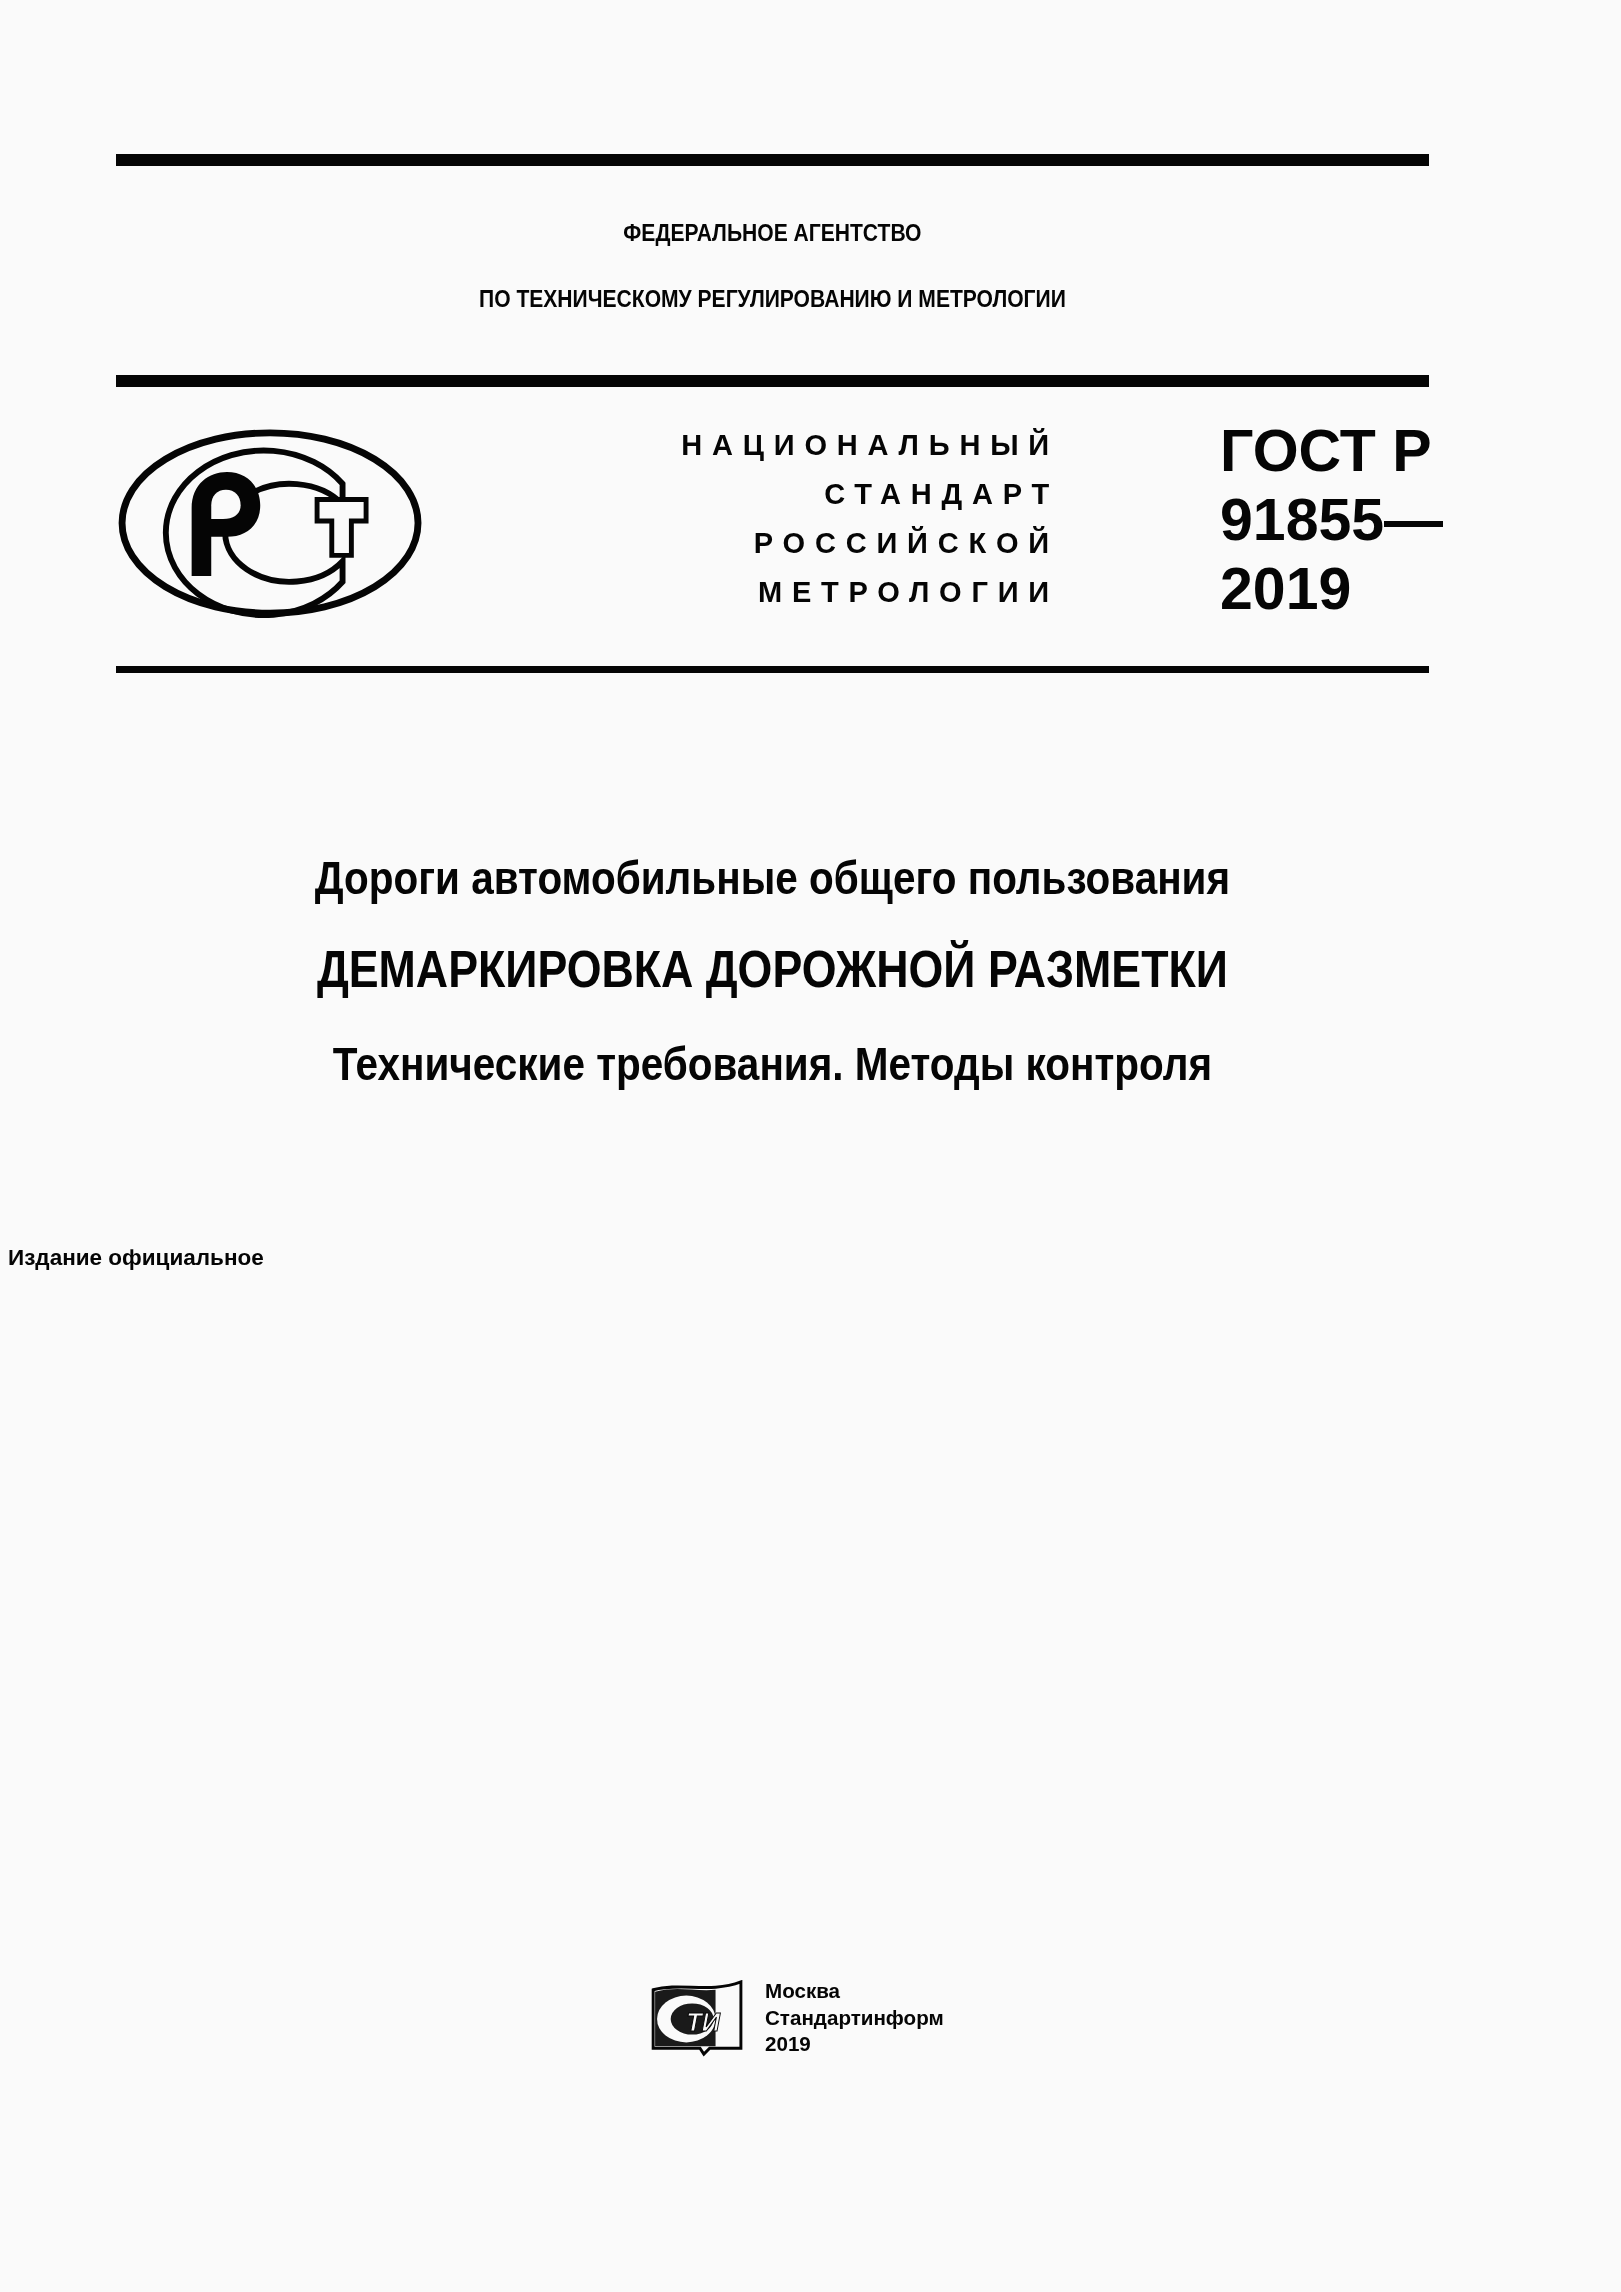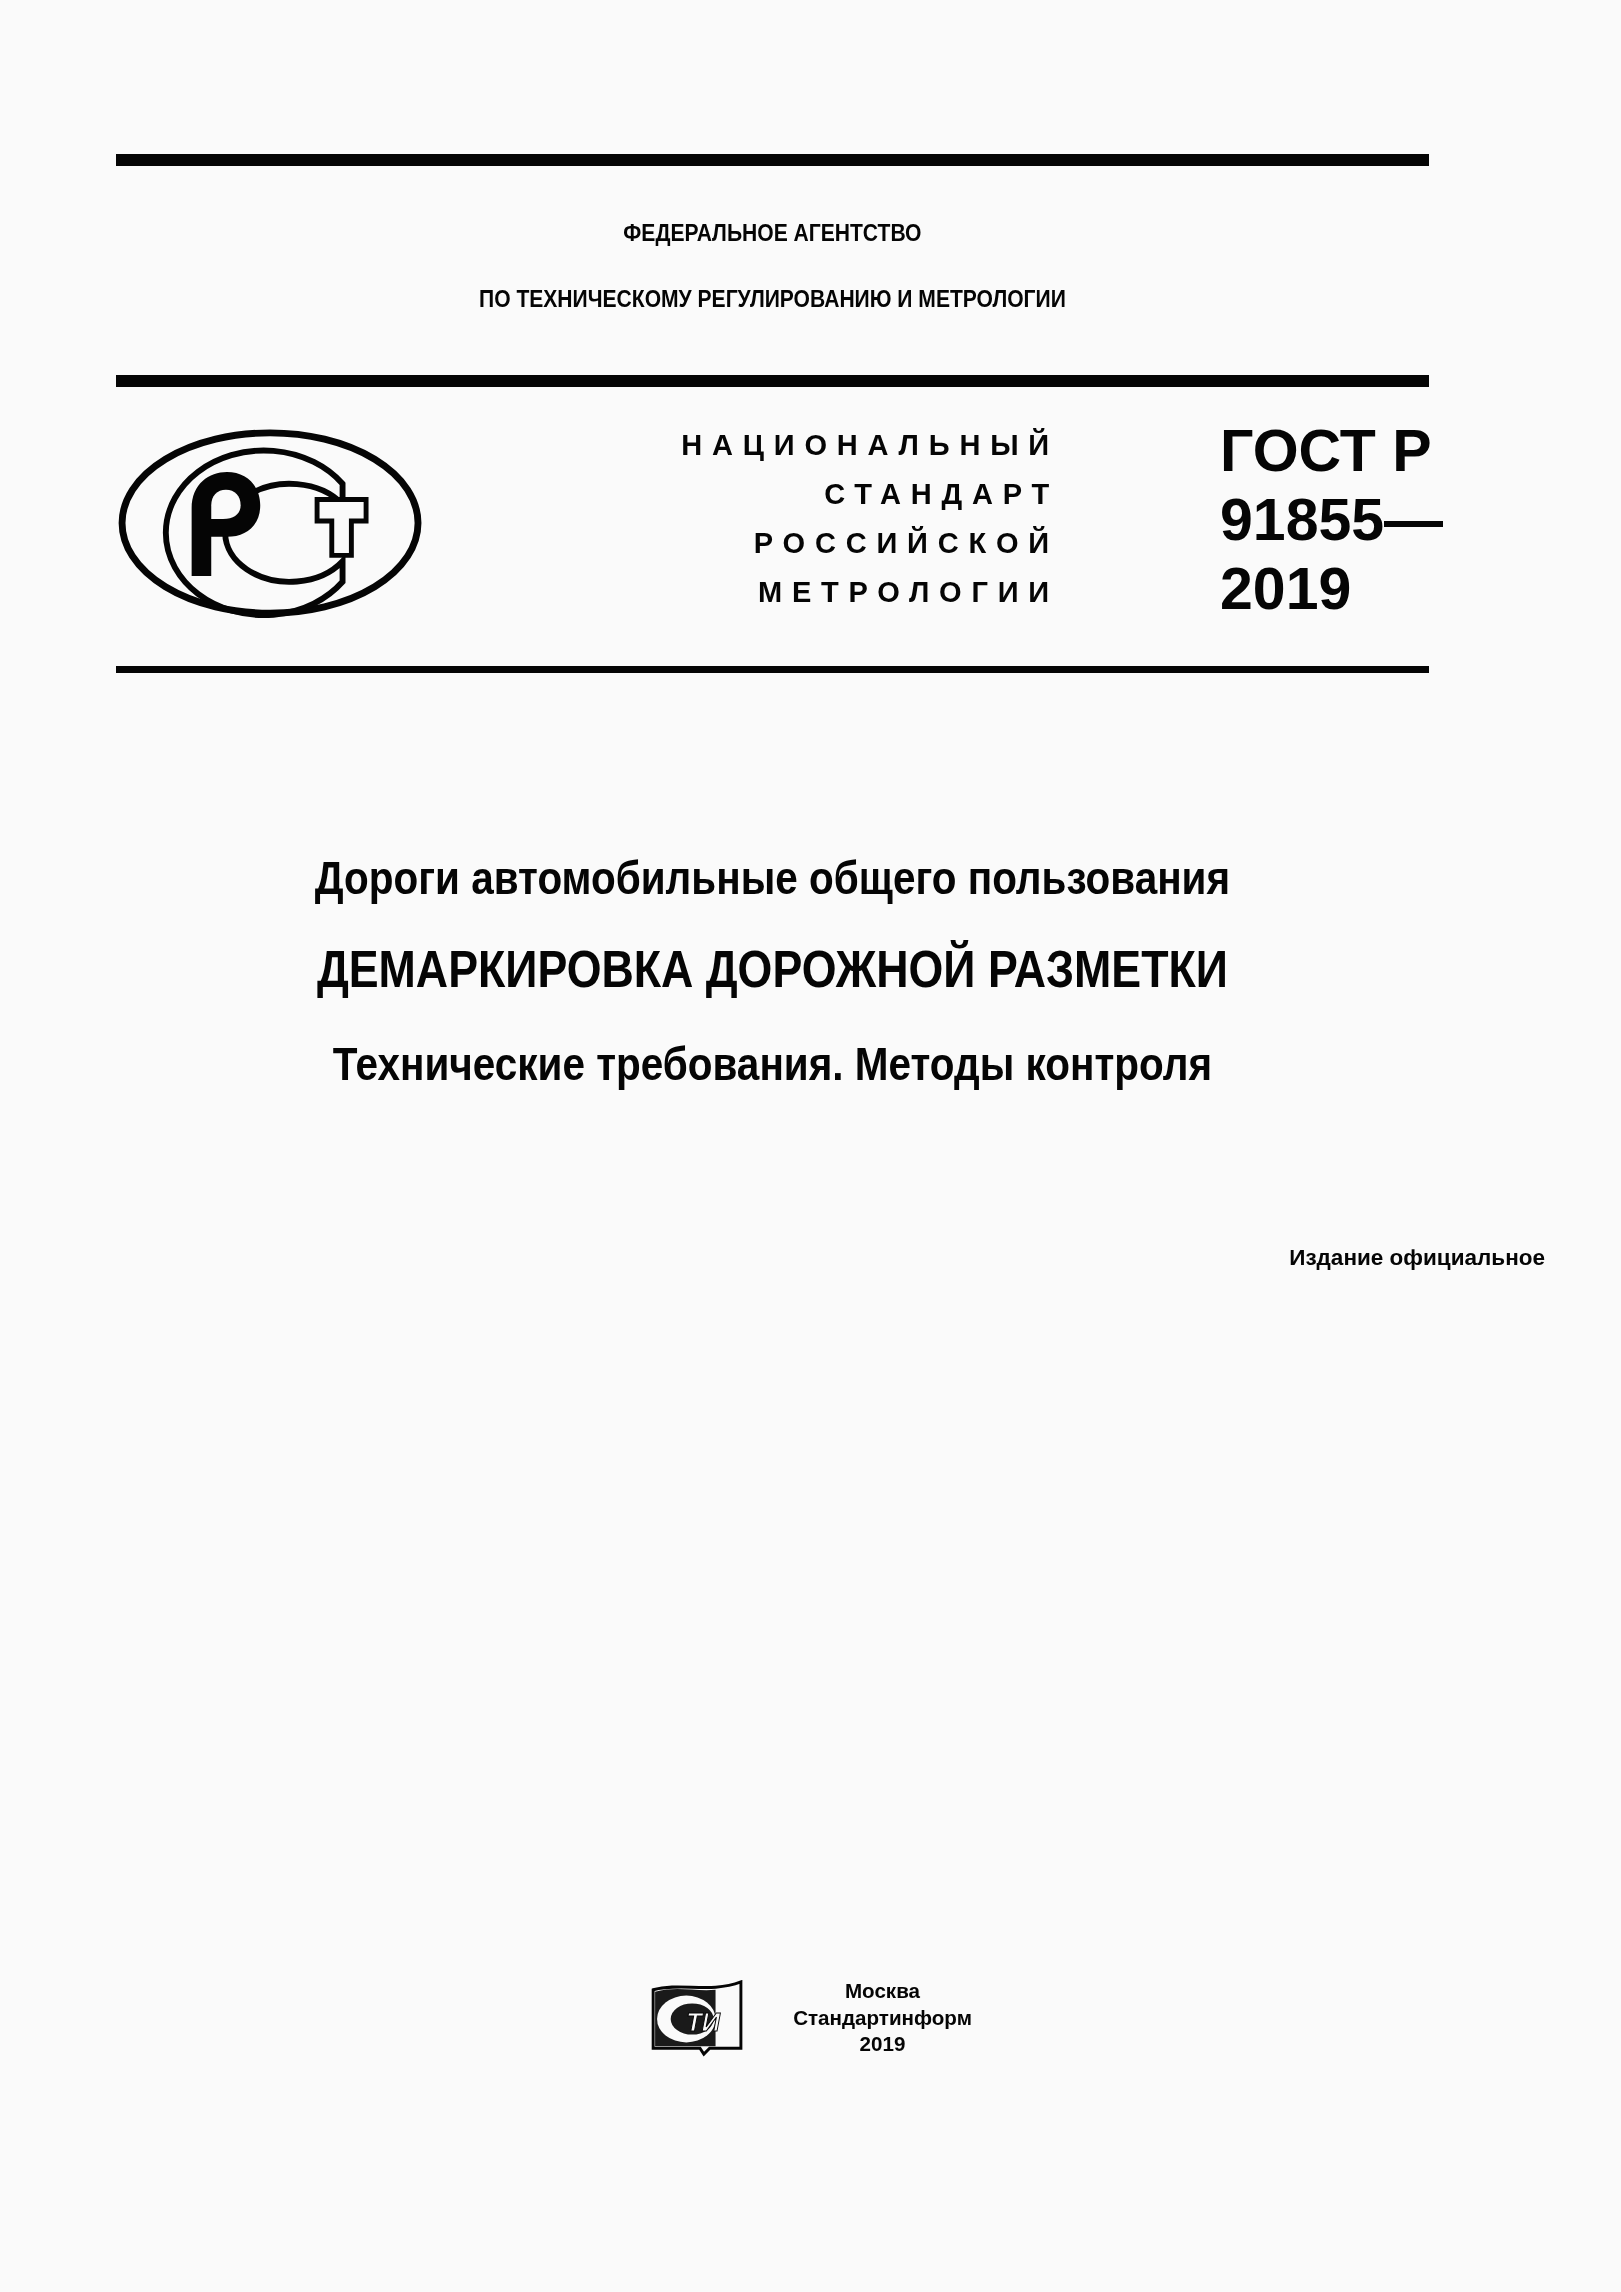--- a/index.html
+++ b/index.html
@@ -69,40 +69,40 @@
       text-align: center;
       font-weight: bold;
       transform-origin: 772px 0;
     }
     .title-1 { top: 851px; font-size: 46px; transform: scaleX(0.88); }
     .title-2 { top: 939px; font-size: 52px; transform: scaleX(0.86); }
     .title-3 { top: 1037px; font-size: 46px; transform: scaleX(0.88); }
 
     .edition {
       position: absolute;
-      left: 0; width: 1545px;
+      left: 8px; width: 1545px;
       top: 1245px;
-      text-align: right;
+      text-align: left;
       font-weight: bold;
       font-size: 22.5px;
     }
 
     .publisher-logo {
       position: absolute;
       left: 651px;
       top: 1980px;
       width: 94px;
       height: 78px;
     }
     .imprint {
       position: absolute;
       left: 765px;
       top: 1978px;
       width: 235px;
-      text-align: center;
+      text-align: left;
       font-weight: bold;
       font-size: 20.6px;
       line-height: 26.5px;
     }
   </style>
 </head>
 <body>
 
 <div class="rule rule-top"></div>
 

